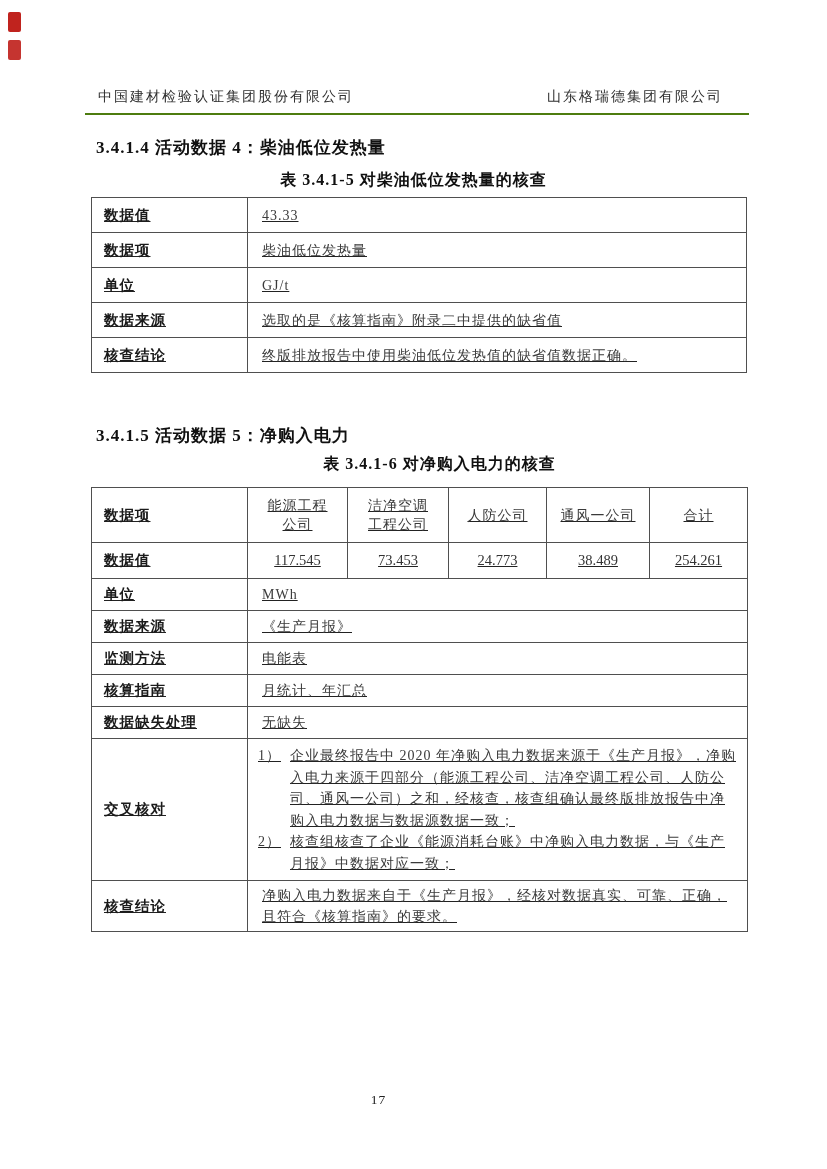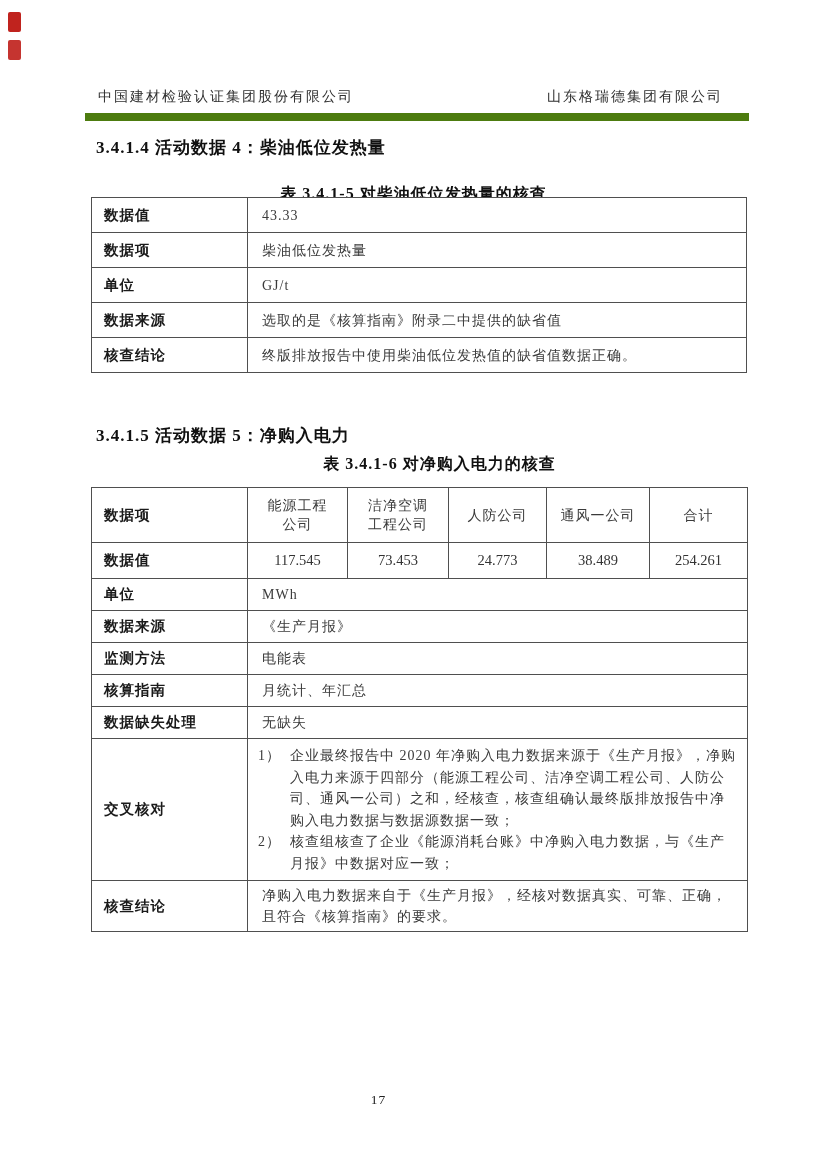--- a/index.html
+++ b/index.html
@@ -12,36 +12,36 @@
   }
   .page { position:absolute; inset:0; background:#fff; overflow:hidden; }
 
   .red-mark { position:absolute; width:13px; height:20px; border-radius:2px; }
   .rm1 { left:8px; top:12px; }
   .rm2 { left:8px; top:40px; opacity:.92; }
 
   .doc-header {
     position:absolute; left:85px; top:88px; width:664px;
     display:flex; justify-content:space-between; align-items:flex-end;
-    border-bottom:8px solid #4d7c0f; padding-bottom:7px;
+    border-bottom:2px solid #4d7c0f; padding-bottom:7px;
     font-size:14px; letter-spacing:2px; color:#2e2e2e;
   }
   .doc-header .left  { padding-left:13px; }
   .doc-header .right { padding-right:26px; }
 
   .h1 { position:absolute; left:96px; font-size:17px; font-weight:bold; color:#101010; letter-spacing:1px; }
   .h1.s4 { top:136px;text-align:right; }
   .h1.s5 { top:424px; }
 
   .caption { position:absolute; left:0; width:827px; text-align:center;
              font-size:16px; font-weight:bold; color:#101010; letter-spacing:1px; }
-  .caption.c4 { top:184px; }
+  .caption.c4 { top:170px; }
   .caption.c5 { top:454px; transform:translateX(26px); }
 
-  table { border-collapse:collapse; position:absolute; left:91px; table-layout:fixed; background:#fff; }
+  table { border-collapse:collapse; position:absolute; left:91px; table-layout:fixed; background:#fff;text-decoration:underline; }
   .t1 { top:197px; width:656px; }
   .t2 { top:487px; width:656px; }
   td { border:1px solid #4f4f4f; vertical-align:middle; }
 
   td.lbl { font-weight:bold; font-size:14.5px; color:#1a1a1a; padding-left:12px; letter-spacing:1px; }
   td.val { font-size:14px; color:#3a3a3a; padding:4px 10px 4px 14px; letter-spacing:1px; line-height:21px; }
 
   .t1 td { height:35px; }
   .t2 td { height:32px; }
   .t2 tr.hdr td  { height:55px; }

